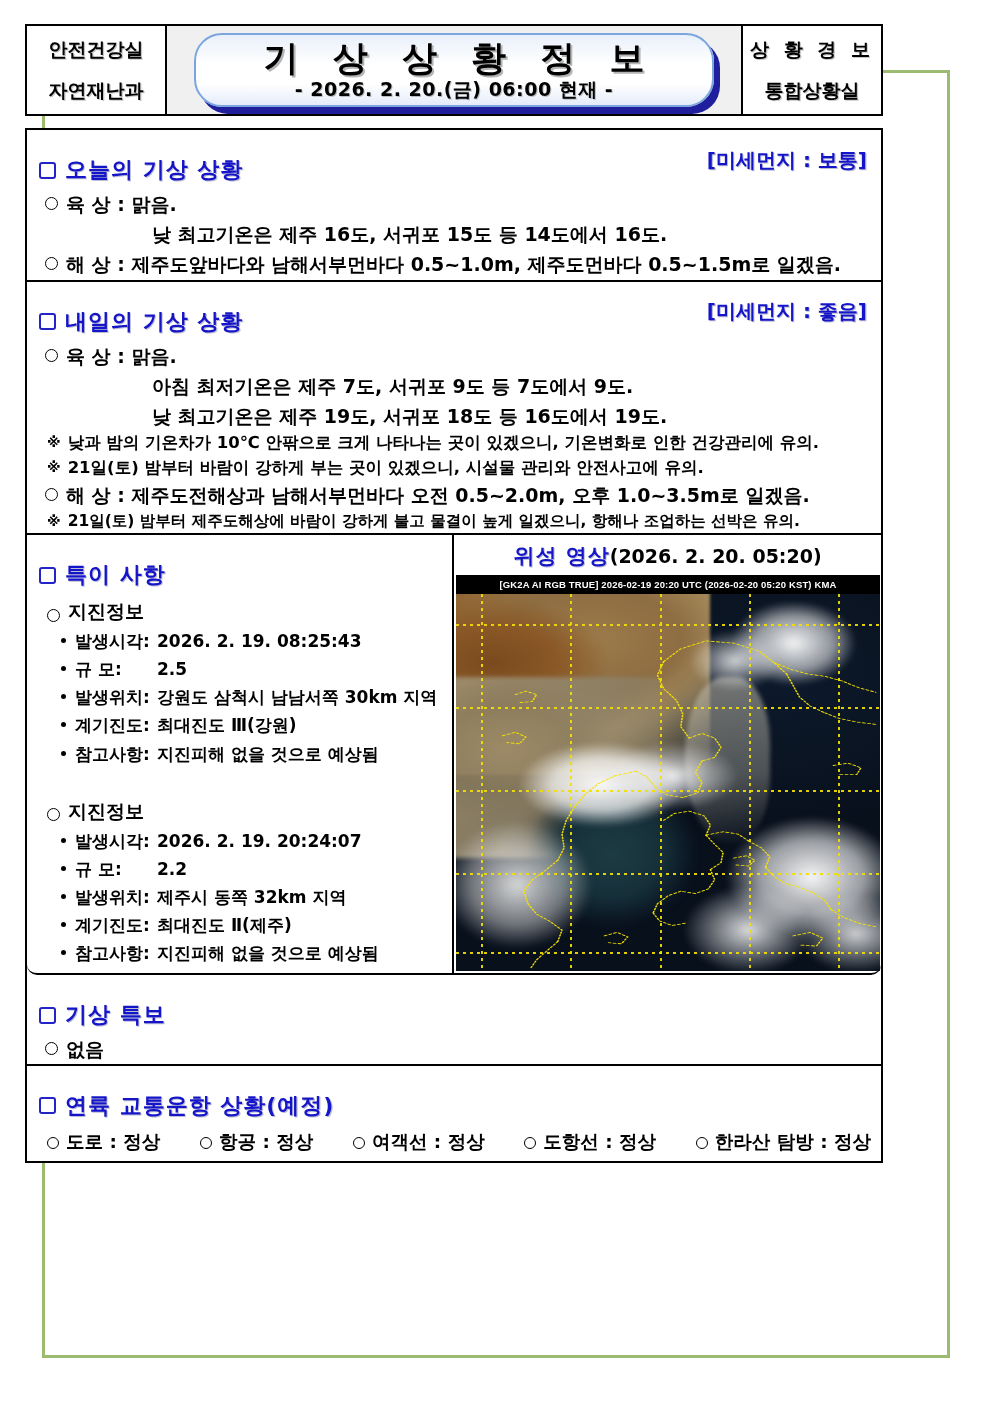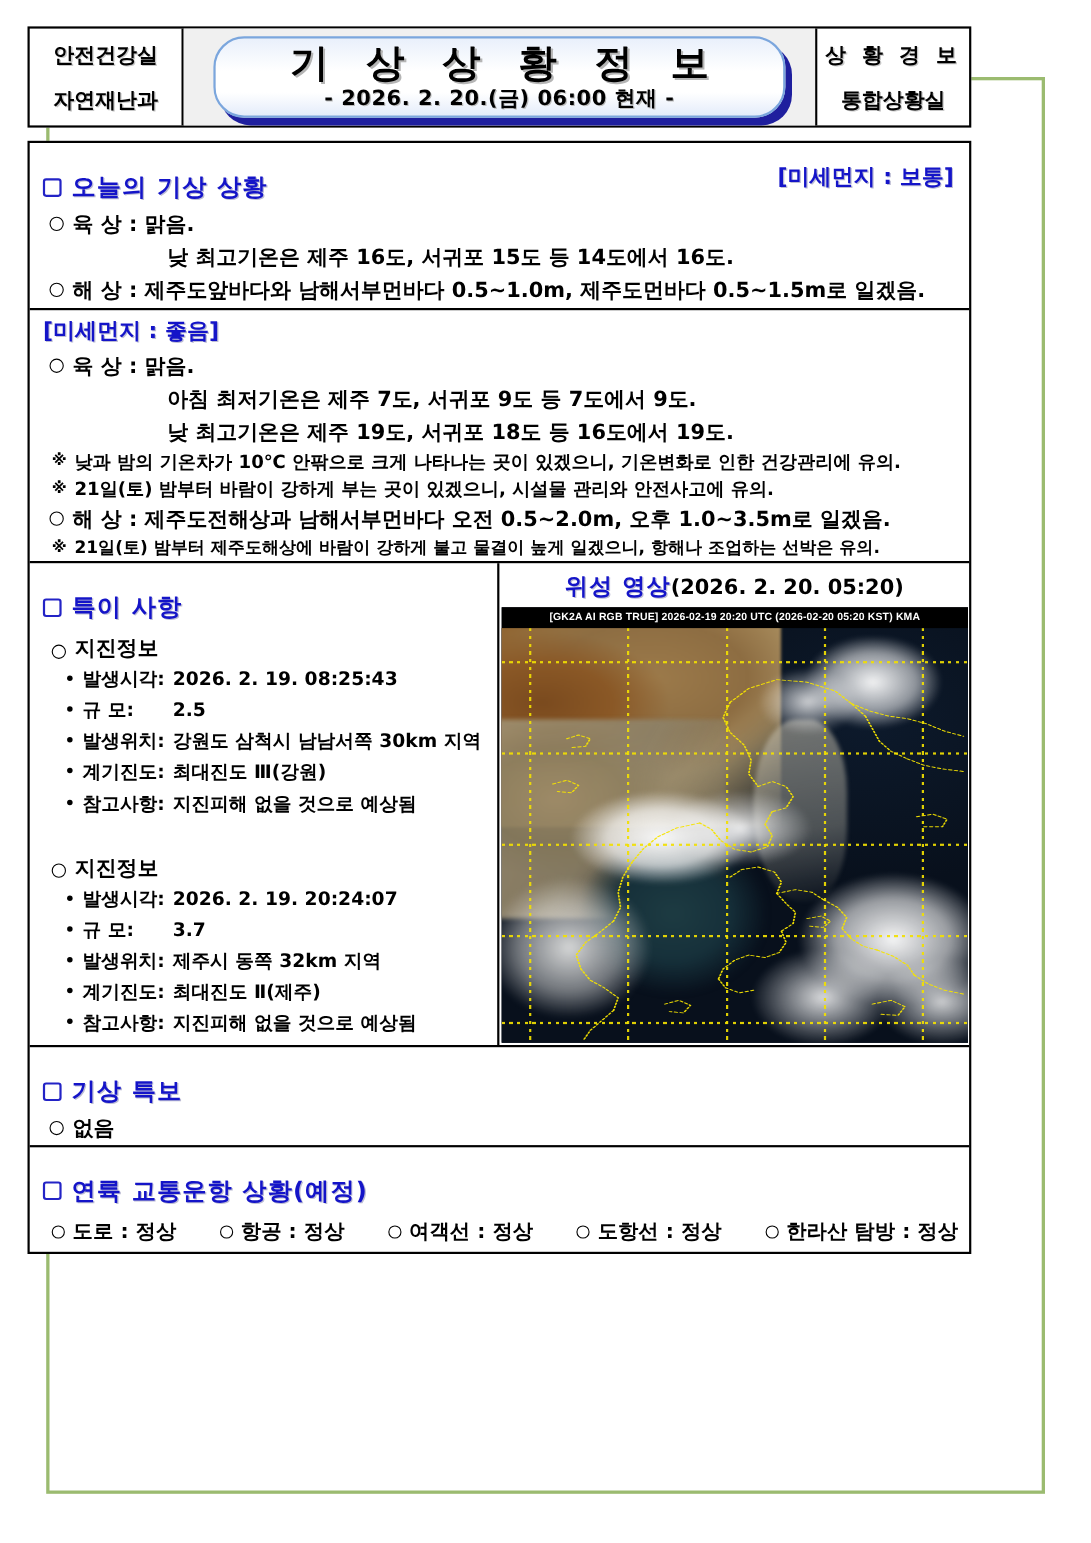--- a/index.html
+++ b/index.html
@@ -80,21 +80,21 @@
   }
   .line .txt{flex:1;}
   .indent{padding-left:125px;}
   .note{
     display:flex;align-items:flex-start;font-size:16.5px;font-weight:bold;
     padding:1px 8px 1px 20px;line-height:1.35;
   }
   .note .star{flex:0 0 auto;margin-right:7px;font-size:14px;line-height:1.5;}
   .note.tight{font-size:15.5px;}
   
-  #split{display:flex;align-items:stretch;}
+  #split{display:flex;align-items:stretch;border-radius:10px;}
   #special-col{
     width:427px;flex:0 0 427px;border-right:2px solid #000;box-sizing:border-box;
     padding-bottom:6px;
   }
   #sat-col{flex:1;display:flex;flex-direction:column;}
   .sat-head{
     text-align:center;padding:7px 0 5px 0;font-size:19px;font-weight:bold;
   }
   .sat-head .kr{
     color:#1414c8;font-size:21px;letter-spacing:1px;text-shadow:1.1px 1.1px 0 #bdbdd4;
@@ -252,20 +252,24 @@
       <span class="txt">낮 최고기온은 제주 16도, 서귀포 15도 등 14도에서 16도.</span>
     </div>
     <div class="line">
       <span class="circ"></span>
       <span class="txt">해 상 : 제주도앞바다와 남해서부먼바다 0.5~1.0m, 제주도먼바다 0.5~1.5m로 일겠음.</span>
     </div>
   </div>
 
   <div class="row">
     <div class="sec-head">
+      <div class="sec-head-left">
+        <span class="chk"></span>
+        <span class="sec-title">내일의 기상 상황</span>
+      </div>
       <span class="badge">[미세먼지 : 좋음]</span>
     </div>
     <div class="line">
       <span class="circ"></span>
       <span class="txt">육 상 : 맑음.</span>
     </div>
     <div class="line indent">
       <span class="txt">아침 최저기온은 제주 7도, 서귀포 9도 등 7도에서 9도.</span>
     </div>
     <div class="line indent">
@@ -339,21 +343,21 @@
           <span>지진정보</span>
         </div>
         <div class="eq-item">
           <span class="dot"></span>
           <span class="eq-label">발생시각:</span>
           <span>2026. 2. 19. 20:24:07</span>
         </div>
         <div class="eq-item">
           <span class="dot"></span>
           <span class="eq-label">규    모:</span>
-          <span>3.7</span>
+          <span>2.2</span>
         </div>
         <div class="eq-item">
           <span class="dot"></span>
           <span class="eq-label">발생위치:</span>
           <span>제주시 동쪽 32km 지역</span>
         </div>
         <div class="eq-item">
           <span class="dot"></span>
           <span class="eq-label">계기진도:</span>
           <span>최대진도 Ⅱ(제주)</span>

